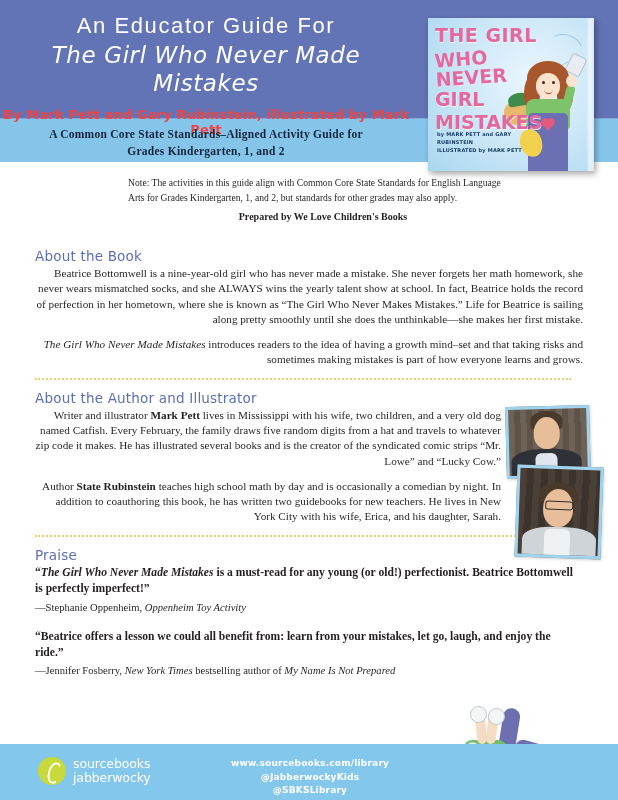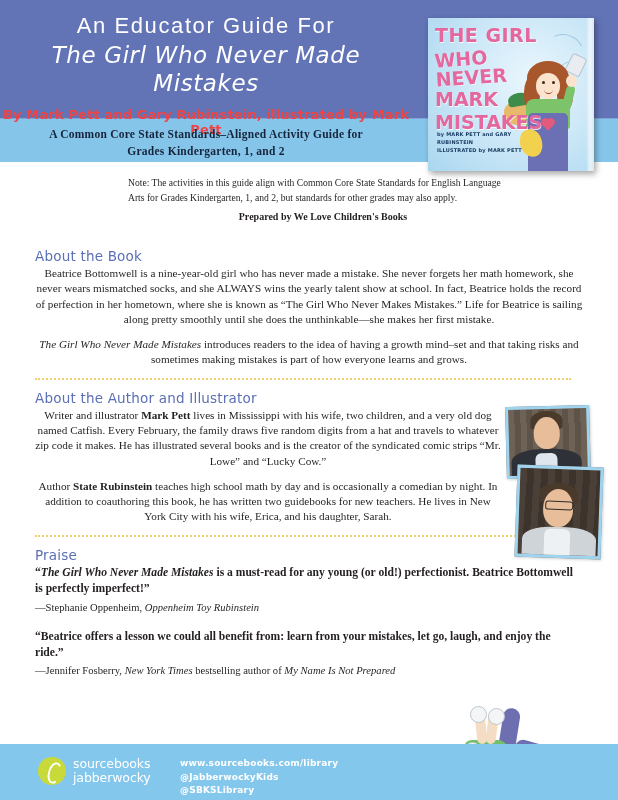--- a/index.html
+++ b/index.html
@@ -173,21 +173,21 @@
     font-family: "DejaVu Sans", sans-serif;
     font-size: 13.5px;
     color: #5b6fb5;
     letter-spacing: 0.2px;
     margin-bottom: 2px;
   }
   p.body {
     font-size: 11.2px;
     line-height: 1.365;
     margin: 0 0 10px 0;
-    text-align: center;
+    text-align: right;
     color: #231f20;
   }
   .narrow { width: 466px; }
   .divider {
     height: 1px;
     margin: 3px 0 9px 0;
     border-top: 2px dotted #f0cf72;
     width: 536px;
   }
   .quote-bold {
@@ -253,21 +253,21 @@
     font-family: "DejaVu Sans", sans-serif;
     font-size: 12.5px;
     color: #ffffff;
     line-height: 1.12;
     letter-spacing: -0.1px;
   }
   .footer-links {
     position: absolute;
     left: 180px; top: 757px;
     width: 260px;
-    text-align: left;
+    text-align: center;
     font-family: "DejaVu Sans", sans-serif;
     font-weight: bold;
     font-size: 9px;
     color: #ffffff;
     line-height: 1.5;
     letter-spacing: 0.2px;
   }
 
   
   .illus { position: absolute; left: 430px; top: 706px; width: 180px; height: 88px; }
@@ -321,21 +321,21 @@
     <div class="cg-arm"></div>
     <div class="cg-hand"></div>
     <div class="cg-shirt"></div>
     <div class="cg-overall"></div>
     <div class="cg-heart"></div>
     <div class="cg-lemon"></div>
   </div>
   <div class="cover-title">
     <span class="ct1">THE GIRL</span>
     <span class="ct2">WHO NEVER</span>
-    <span class="ct3">MARK</span>
+    <span class="ct3">GIRL</span>
     <span class="ct4">MISTAKES</span>
   </div>
   <div class="cover-credits">
     <div>by MARK PETT and GARY RUBINSTEIN</div>
     <div>ILLUSTRATED by MARK PETT</div>
   </div>
   <div class="book-spine"></div>
 </div>
 
 <div class="note">Note: The activities in this guide align with Common Core State Standards for English Language Arts for Grades Kindergarten, 1, and 2, but standards for other grades may also apply.</div>
@@ -350,21 +350,21 @@
   <div class="divider"></div>
 
   <div class="sec-head">About the Author and Illustrator</div>
   <p class="body narrow"><span>Writer and illustrator </span><span class="bd">Mark Pett</span><span> lives in Mississippi with his wife, two children, and a very old dog named Catfish. Every February, the family draws five random digits from a hat and travels to whatever zip code it makes. He has illustrated several books and is the creator of the syndicated comic strips “Mr. Lowe” and “Lucky Cow.”</span></p>
   <p class="body narrow"><span>Author </span><span class="bd">State Rubinstein</span><span> teaches high school math by day and is occasionally a comedian by night. In addition to coauthoring this book, he has written two guidebooks for new teachers. He lives in New York City with his wife, Erica, and his daughter, Sarah.</span></p>
 
   <div class="divider"></div>
 
   <div class="sec-head">Praise</div>
   <p class="quote-bold"><span>“</span><span class="it">The Girl Who Never Made Mistakes</span><span> is a must-read for any young (or old!) perfectionist. Beatrice Bottomwell is perfectly imperfect!”</span></p>
-  <p class="attrib"><span>—Stephanie Oppenheim, </span><span class="it">Oppenheim Toy Rubinstein</span></p>
+  <p class="attrib"><span>—Stephanie Oppenheim, </span><span class="it">Oppenheim Toy Activity</span></p>
   <p class="quote-bold">“Beatrice offers a lesson we could all benefit from: learn from your mistakes, let go, laugh, and enjoy the ride.”</p>
   <p class="attrib"><span>—Jennifer Fosberry, </span><span class="it">New York Times</span><span> bestselling author of </span><span class="it">My Name Is Not Prepared</span></p>
 
 </div>
 
 <div class="photo photo1">
   <div class="ph-bg"></div>
   <div class="ph-body" style="left:2px; top:40px; width:70px; height:30px; background:#2e3238;"></div>
   <div class="ph-body" style="left:26px; top:44px; width:22px; height:26px; background:#dfe6ee; border-radius:6px 6px 0 0;"></div>
   <div class="ph-hair" style="left:22px; top:2px; width:32px; height:18px;"></div>

